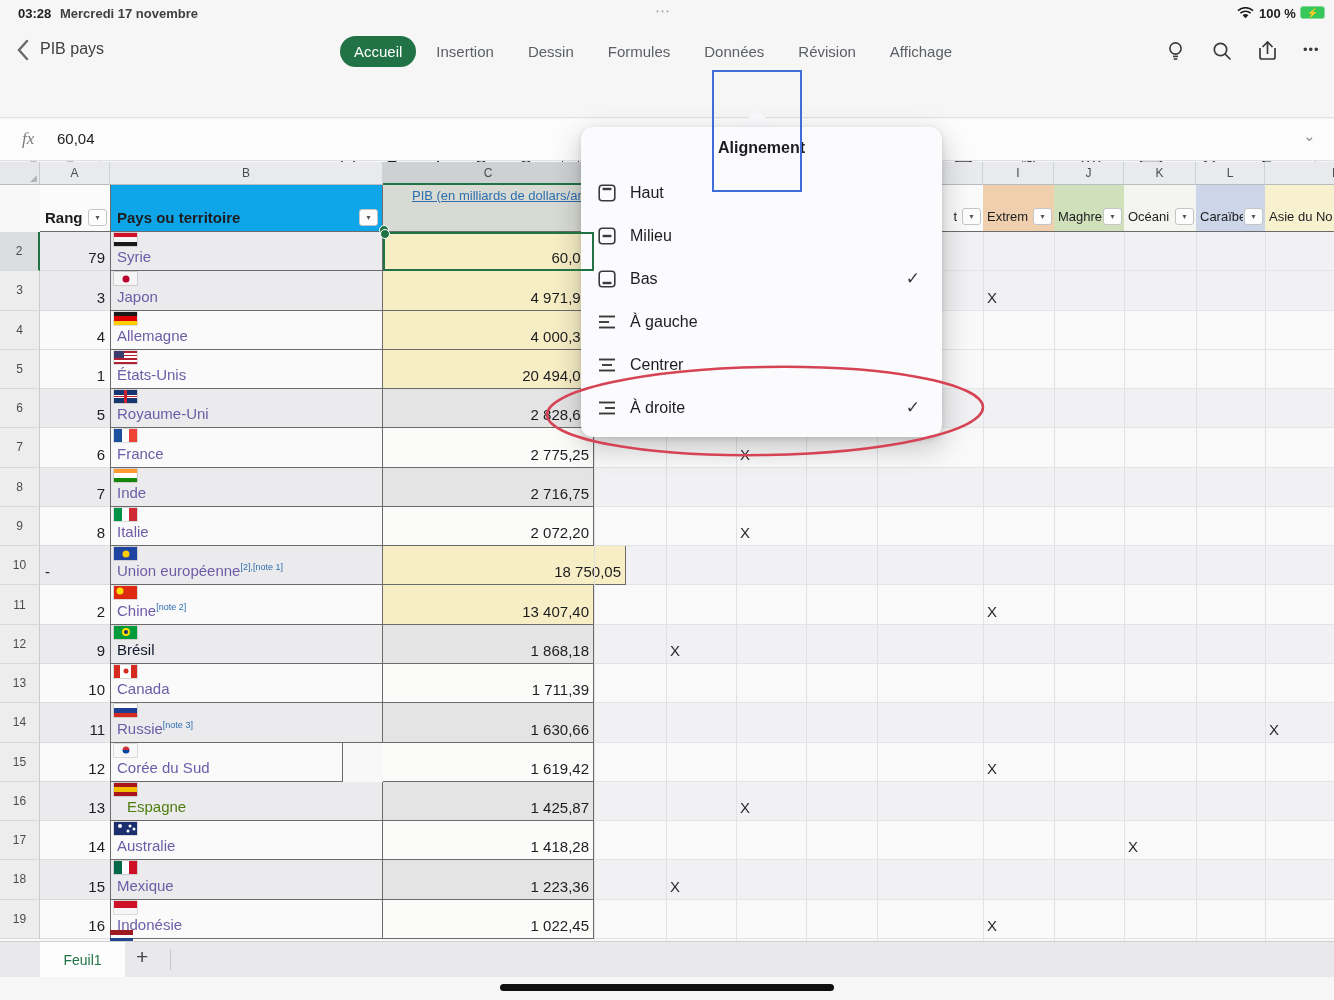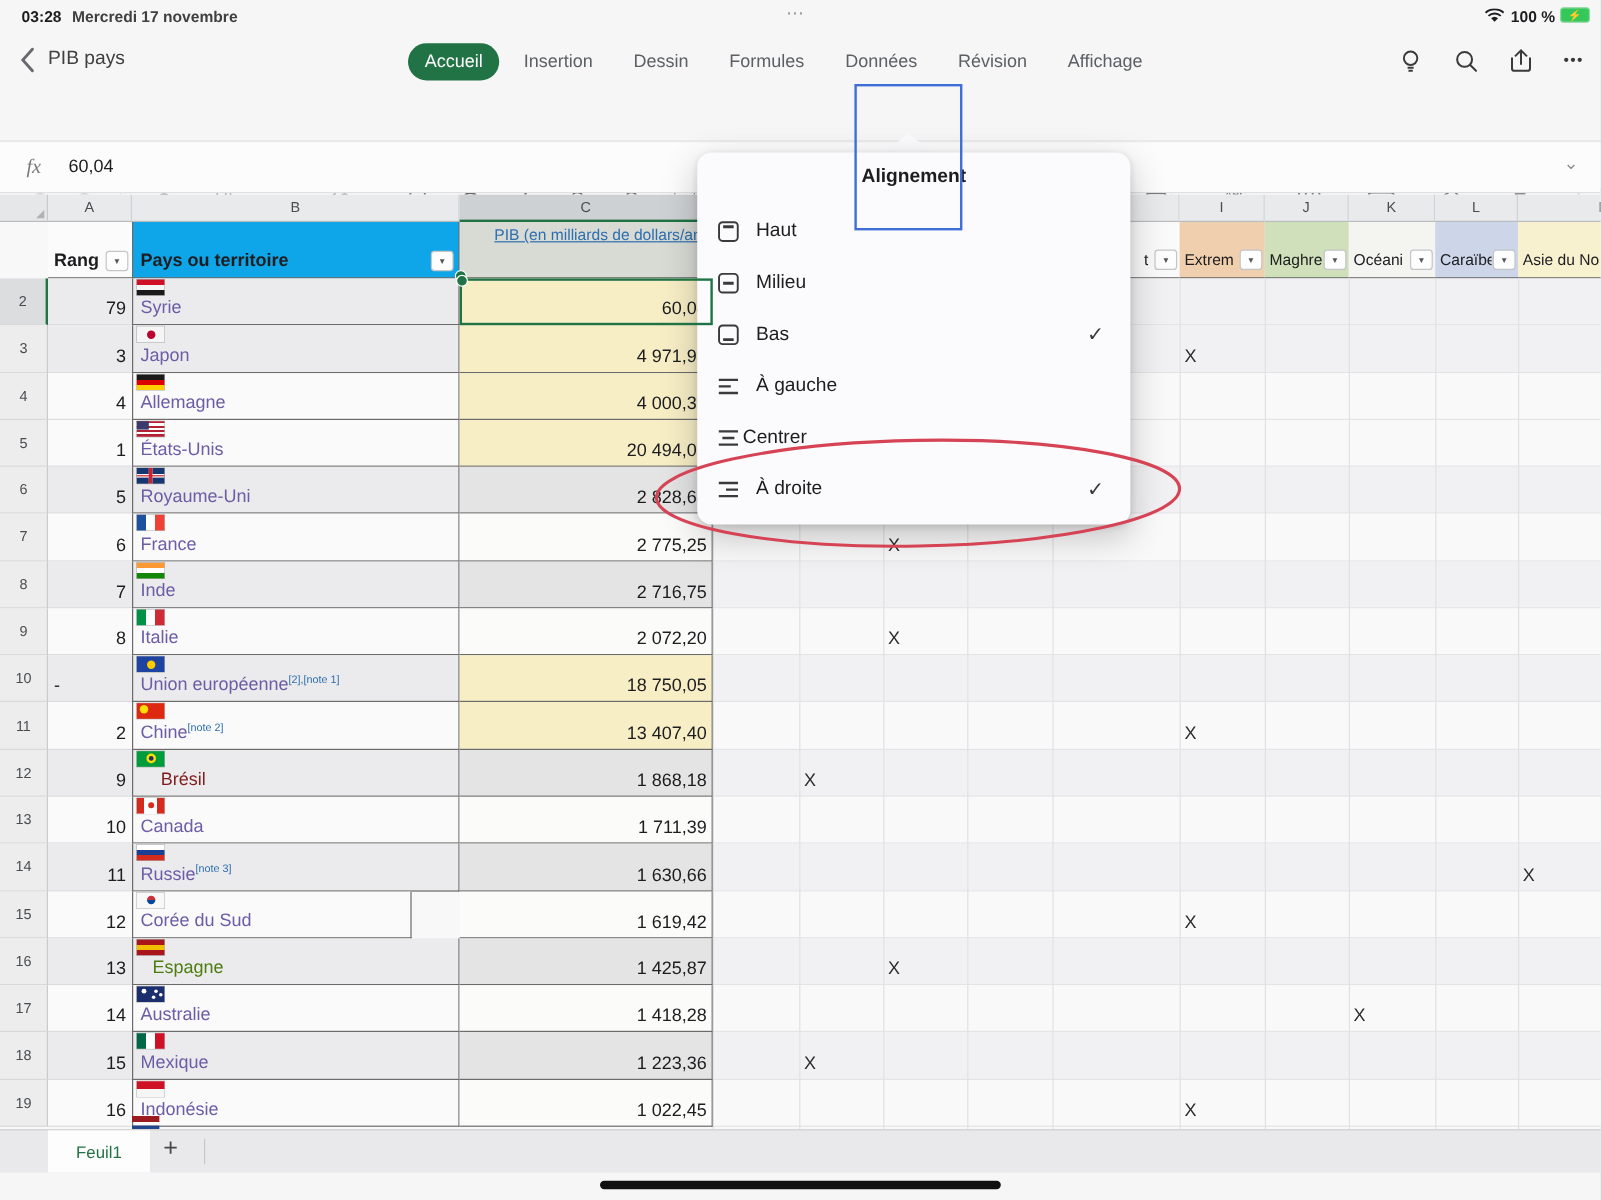--- a/index.html
+++ b/index.html
@@ -400,21 +400,21 @@
       <div class="abs" style="left: 40px; top: 384.16px; width: 70px; height: 39.27px; background: rgb(235, 235, 237); border-bottom: 1px solid rgb(220, 221, 223);">
         <span class="cell-text" style="left:5px;bottom:4px">-</span>
       </div>
       <div class="abs" style="left: 594px; top: 384.16px; width: 816px; height: 39.27px; background: rgb(241, 241, 243); border-bottom: 1px solid rgb(227, 228, 230);"></div>
       <div class="abs" style="left: 110px; top: 384.16px; width: 273px; height: 39.27px; background: rgb(235, 235, 237); border-left: 1px solid rgb(107, 107, 107); border-right: 1px solid rgb(107, 107, 107); border-bottom: 1px solid rgb(107, 107, 107);">
         <span class="cell-text" style="left:6px;bottom:5px;color:#6d5ca6">Union européenne<sup>[2],[note 1]</sup></span>
         <div class="flag" style="left: 3px; top: 1px; background: rgb(30, 67, 160);">
           <span style="position:absolute;left:50%;top:50%;width:7px;height:7px;border-radius:50%;background:#ffcc00;transform:translate(-50%,-50%)"></span>
         </div>
       </div>
-      <div class="abs" style="left: 383px; top: 384.16px; width: 211px; height: 39.27px; background: rgb(247, 238, 198); border-right: 1px solid rgb(107, 107, 107); border-bottom: 1px solid rgb(107, 107, 107);">
+      <div class="abs" style="left: 383px; top: 384.16px; width: 243px; height: 39.27px; background: rgb(247, 238, 198); border-right: 1px solid rgb(107, 107, 107); border-bottom: 1px solid rgb(107, 107, 107);">
         <span class="cell-text" style="right:4px;bottom:4px">18 750,05</span>
       </div>
       <div class="abs rowhdr" style="left: 0px; top: 423.43px; width: 40px; height: 39.27px; background: rgb(237, 237, 238); border-right: 1px solid rgb(201, 203, 205);">11</div>
       <div class="abs" style="left: 40px; top: 423.43px; width: 70px; height: 39.27px; background: rgb(250, 250, 250); border-bottom: 1px solid rgb(220, 221, 223);">
         <span class="cell-text" style="right:5px;bottom:4px">2</span>
       </div>
       <div class="abs" style="left: 594px; top: 423.43px; width: 816px; height: 39.27px; background: rgb(249, 249, 250); border-bottom: 1px solid rgb(227, 228, 230);"></div>
       <div class="abs" style="left: 110px; top: 423.43px; width: 273px; height: 39.27px; background: rgb(250, 250, 250); border-left: 1px solid rgb(107, 107, 107); border-right: 1px solid rgb(107, 107, 107); border-bottom: 1px solid rgb(107, 107, 107);">
         <span class="cell-text" style="left:6px;bottom:5px;color:#6d5ca6">Chine<sup>[note 2]</sup></span>
         <div class="flag" style="left: 3px; top: 1px; background: rgb(222, 41, 16);">
@@ -424,21 +424,21 @@
       <div class="abs" style="left: 383px; top: 423.43px; width: 211px; height: 39.27px; background: rgb(247, 238, 198); border-right: 1px solid rgb(107, 107, 107); border-bottom: 1px solid rgb(107, 107, 107);">
         <span class="cell-text" style="right:4px;bottom:4px">13 407,40</span>
       </div>
       <div class="abs" style="left: 987px; top: 440.7px; font-size: 15px; color: rgb(42, 42, 44);">X</div>
       <div class="abs rowhdr" style="left: 0px; top: 462.7px; width: 40px; height: 39.27px; background: rgb(237, 237, 238); border-right: 1px solid rgb(201, 203, 205);">12</div>
       <div class="abs" style="left: 40px; top: 462.7px; width: 70px; height: 39.27px; background: rgb(235, 235, 237); border-bottom: 1px solid rgb(220, 221, 223);">
         <span class="cell-text" style="right:5px;bottom:4px">9</span>
       </div>
       <div class="abs" style="left: 594px; top: 462.7px; width: 816px; height: 39.27px; background: rgb(241, 241, 243); border-bottom: 1px solid rgb(227, 228, 230);"></div>
       <div class="abs" style="left: 110px; top: 462.7px; width: 273px; height: 39.27px; background: rgb(235, 235, 237); border-left: 1px solid rgb(107, 107, 107); border-right: 1px solid rgb(107, 107, 107); border-bottom: 1px solid rgb(107, 107, 107);">
-        <span class="cell-text" style="left:23px;bottom:5px;color:#7f1d1d">Brésil</span>
+        <span class="cell-text" style="left:6px;bottom:5px;color:#0f172a">Brésil</span>
         <div class="flag" style="left: 3px; top: 1px; background: rgb(0, 156, 59);">
           <span style="position:absolute;left:50%;top:50%;width:8px;height:8px;border-radius:50%;background:#ffdf00;transform:translate(-50%,-50%)"></span>
           <span style="position:absolute;left:50%;top:50%;width:4px;height:4px;border-radius:50%;background:#1b2f6e;transform:translate(-50%,-50%)"></span>
         </div>
       </div>
       <div class="abs" style="left: 383px; top: 462.7px; width: 211px; height: 39.27px; background: rgb(228, 228, 229); border-right: 1px solid rgb(107, 107, 107); border-bottom: 1px solid rgb(107, 107, 107);">
         <span class="cell-text" style="right:4px;bottom:4px">1 868,18</span>
       </div>
       <div class="abs" style="left: 670px; top: 479.97px; font-size: 15px; color: rgb(42, 42, 44);">X</div>
       <div class="abs rowhdr" style="left: 0px; top: 501.97px; width: 40px; height: 39.27px; background: rgb(237, 237, 238); border-right: 1px solid rgb(201, 203, 205);">13</div>
@@ -602,21 +602,21 @@
 <span style="margin-left:12px">À gauche</span>
         </div>
         <div class="menu-item" style="top: 216px;">
           <span style="margin-left:15px;width:22px;height:22px">
             <svg width="22" height="22" viewBox="0 0 22 22">
               <line x1="3" y1="5.5" x2="19" y2="5.5" stroke="#3a3a3c" stroke-width="1.9"></line>
               <line x1="6" y1="11" x2="16" y2="11" stroke="#3a3a3c" stroke-width="1.9"></line>
               <line x1="3" y1="16.5" x2="19" y2="16.5" stroke="#3a3a3c" stroke-width="1.9"></line>
             </svg>
           </span>
-<span style="margin-left:1px">Centrer</span>
+<span style="margin-left:12px">Centrer</span>
         </div>
         <div class="menu-item" style="top: 259px;">
           <span style="margin-left:15px;width:22px;height:22px">
             <svg width="22" height="22" viewBox="0 0 22 22">
               <line x1="3" y1="5.5" x2="19" y2="5.5" stroke="#3a3a3c" stroke-width="1.9"></line>
               <line x1="9" y1="11" x2="19" y2="11" stroke="#3a3a3c" stroke-width="1.9"></line>
               <line x1="3" y1="16.5" x2="19" y2="16.5" stroke="#3a3a3c" stroke-width="1.9"></line>
             </svg>
           </span>
 <span style="margin-left:12px">À droite</span>

